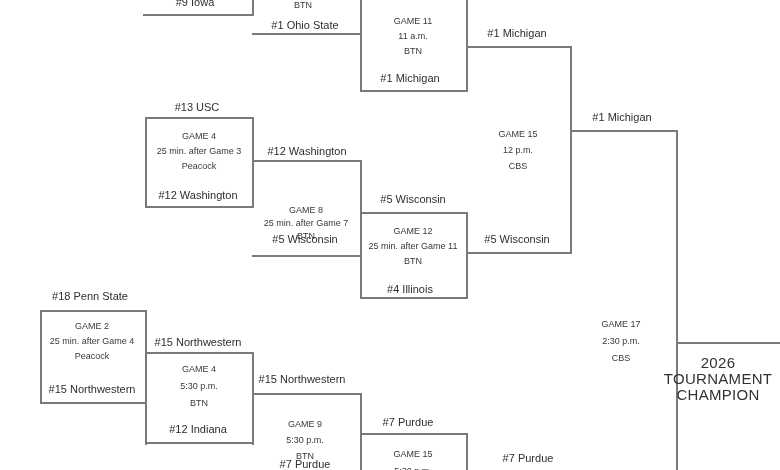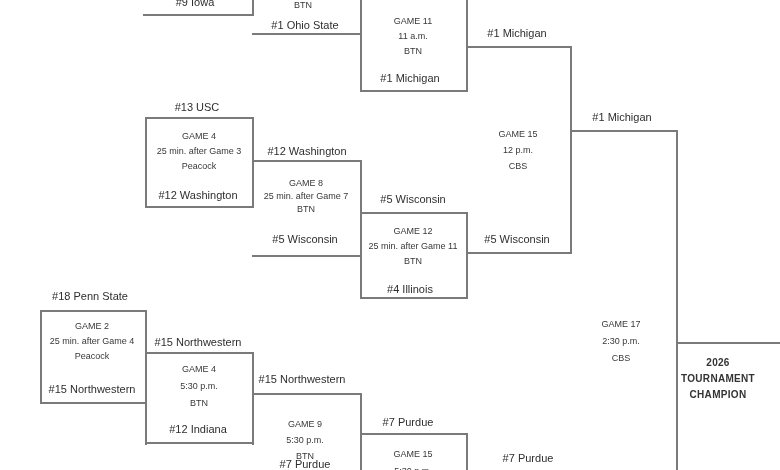--- a/index.html
+++ b/index.html
@@ -12,28 +12,27 @@
   .hl{position:absolute;height:2px;background:#7a7a7a;}
   .vl{position:absolute;width:2px;background:#7a7a7a;}
   .team{
     position:absolute;transform:translateX(-50%);
     font-size:11px;line-height:13px;color:#2e2e2e;white-space:nowrap;
   }
   .ginfo{
     position:absolute;transform:translateX(-50%);text-align:center;
     font-size:9px;line-height:15px;color:#383838;white-space:nowrap;
   }
-  .lh13{line-height:13px;}
+  .lh13{line-height:13px;margin-top:27px;}
   .lh16{line-height:16px;margin-top:14px;}
   .lh17{line-height:17px;}
   .champ{
     position:absolute;transform:translateX(-50%);text-align:center;
-    font-size:10px;line-height:16px;color:#333333;white-space:nowrap;
+    font-size:15px;line-height:16px;color:#333333;white-space:nowrap;
     letter-spacing:0.3px;
-    font-weight:bold;
   }
 </style>
 </head>
 <body>
 
 <div id="bracket">
 
   <div class="hl" style="left:143px;top:14px;width:109px"></div>
   <div class="hl" style="left:252px;top:33px;width:108px"></div>
   <div class="hl" style="left:360px;top:90px;width:106px"></div>

